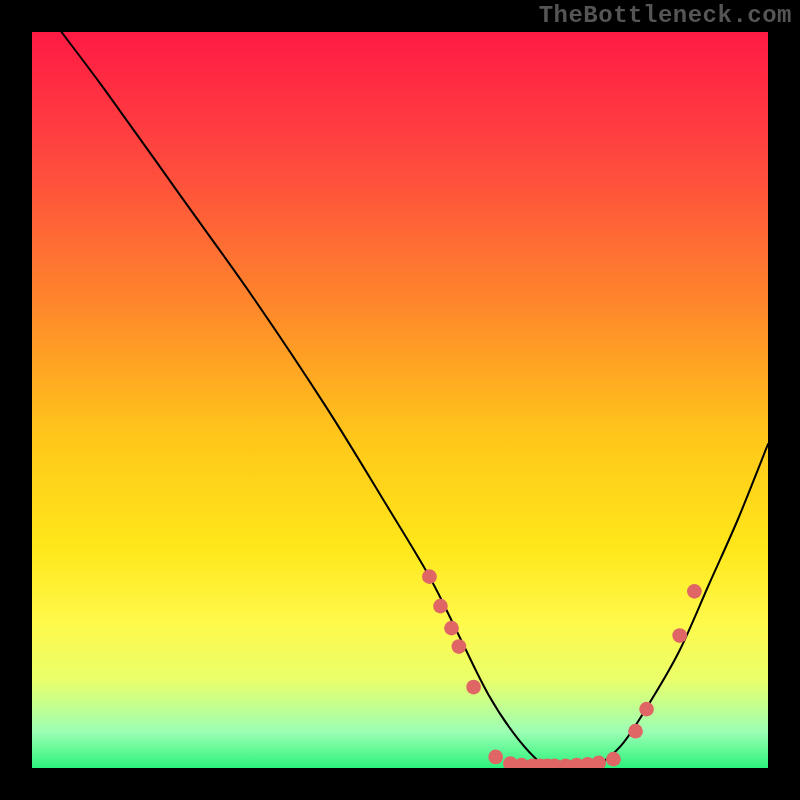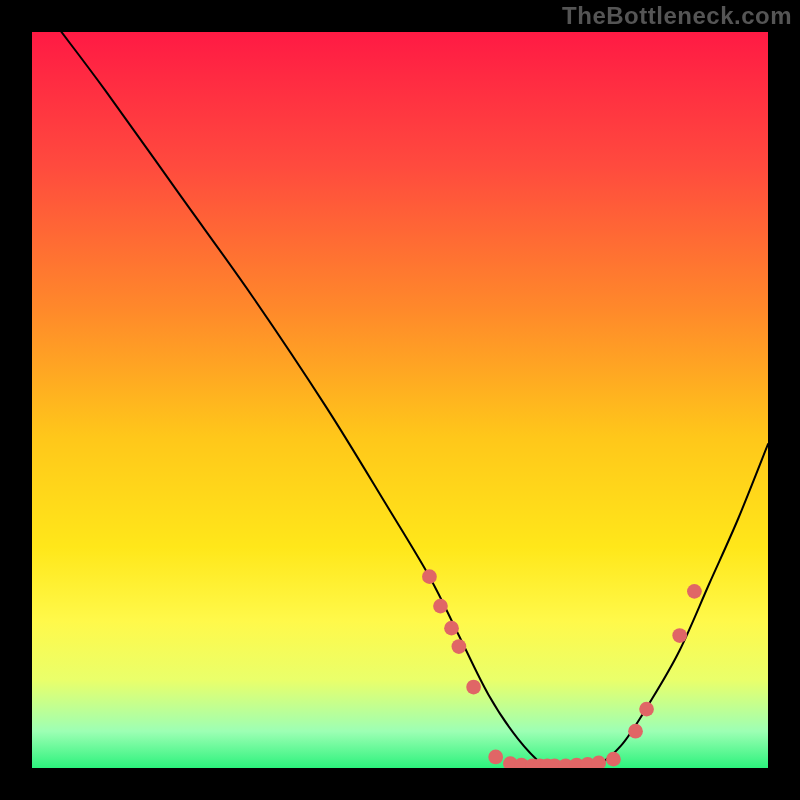--- a/index.html
+++ b/index.html
@@ -19,20 +19,21 @@
   }
   .watermark {
     position: absolute;
     top: 2px;
     right: 8px;
     color: #555;
     font-size: 24px;
     font-weight: 600;
     letter-spacing: 0.5px;
     z-index: 5;
+    font-family: Liberation Mono, monospace;
   }
   .plot-bg {
     position: absolute;
     left: 32px;
     top: 32px;
     width: 736px;
     height: 736px;
     
     background: linear-gradient(
       to bottom,

